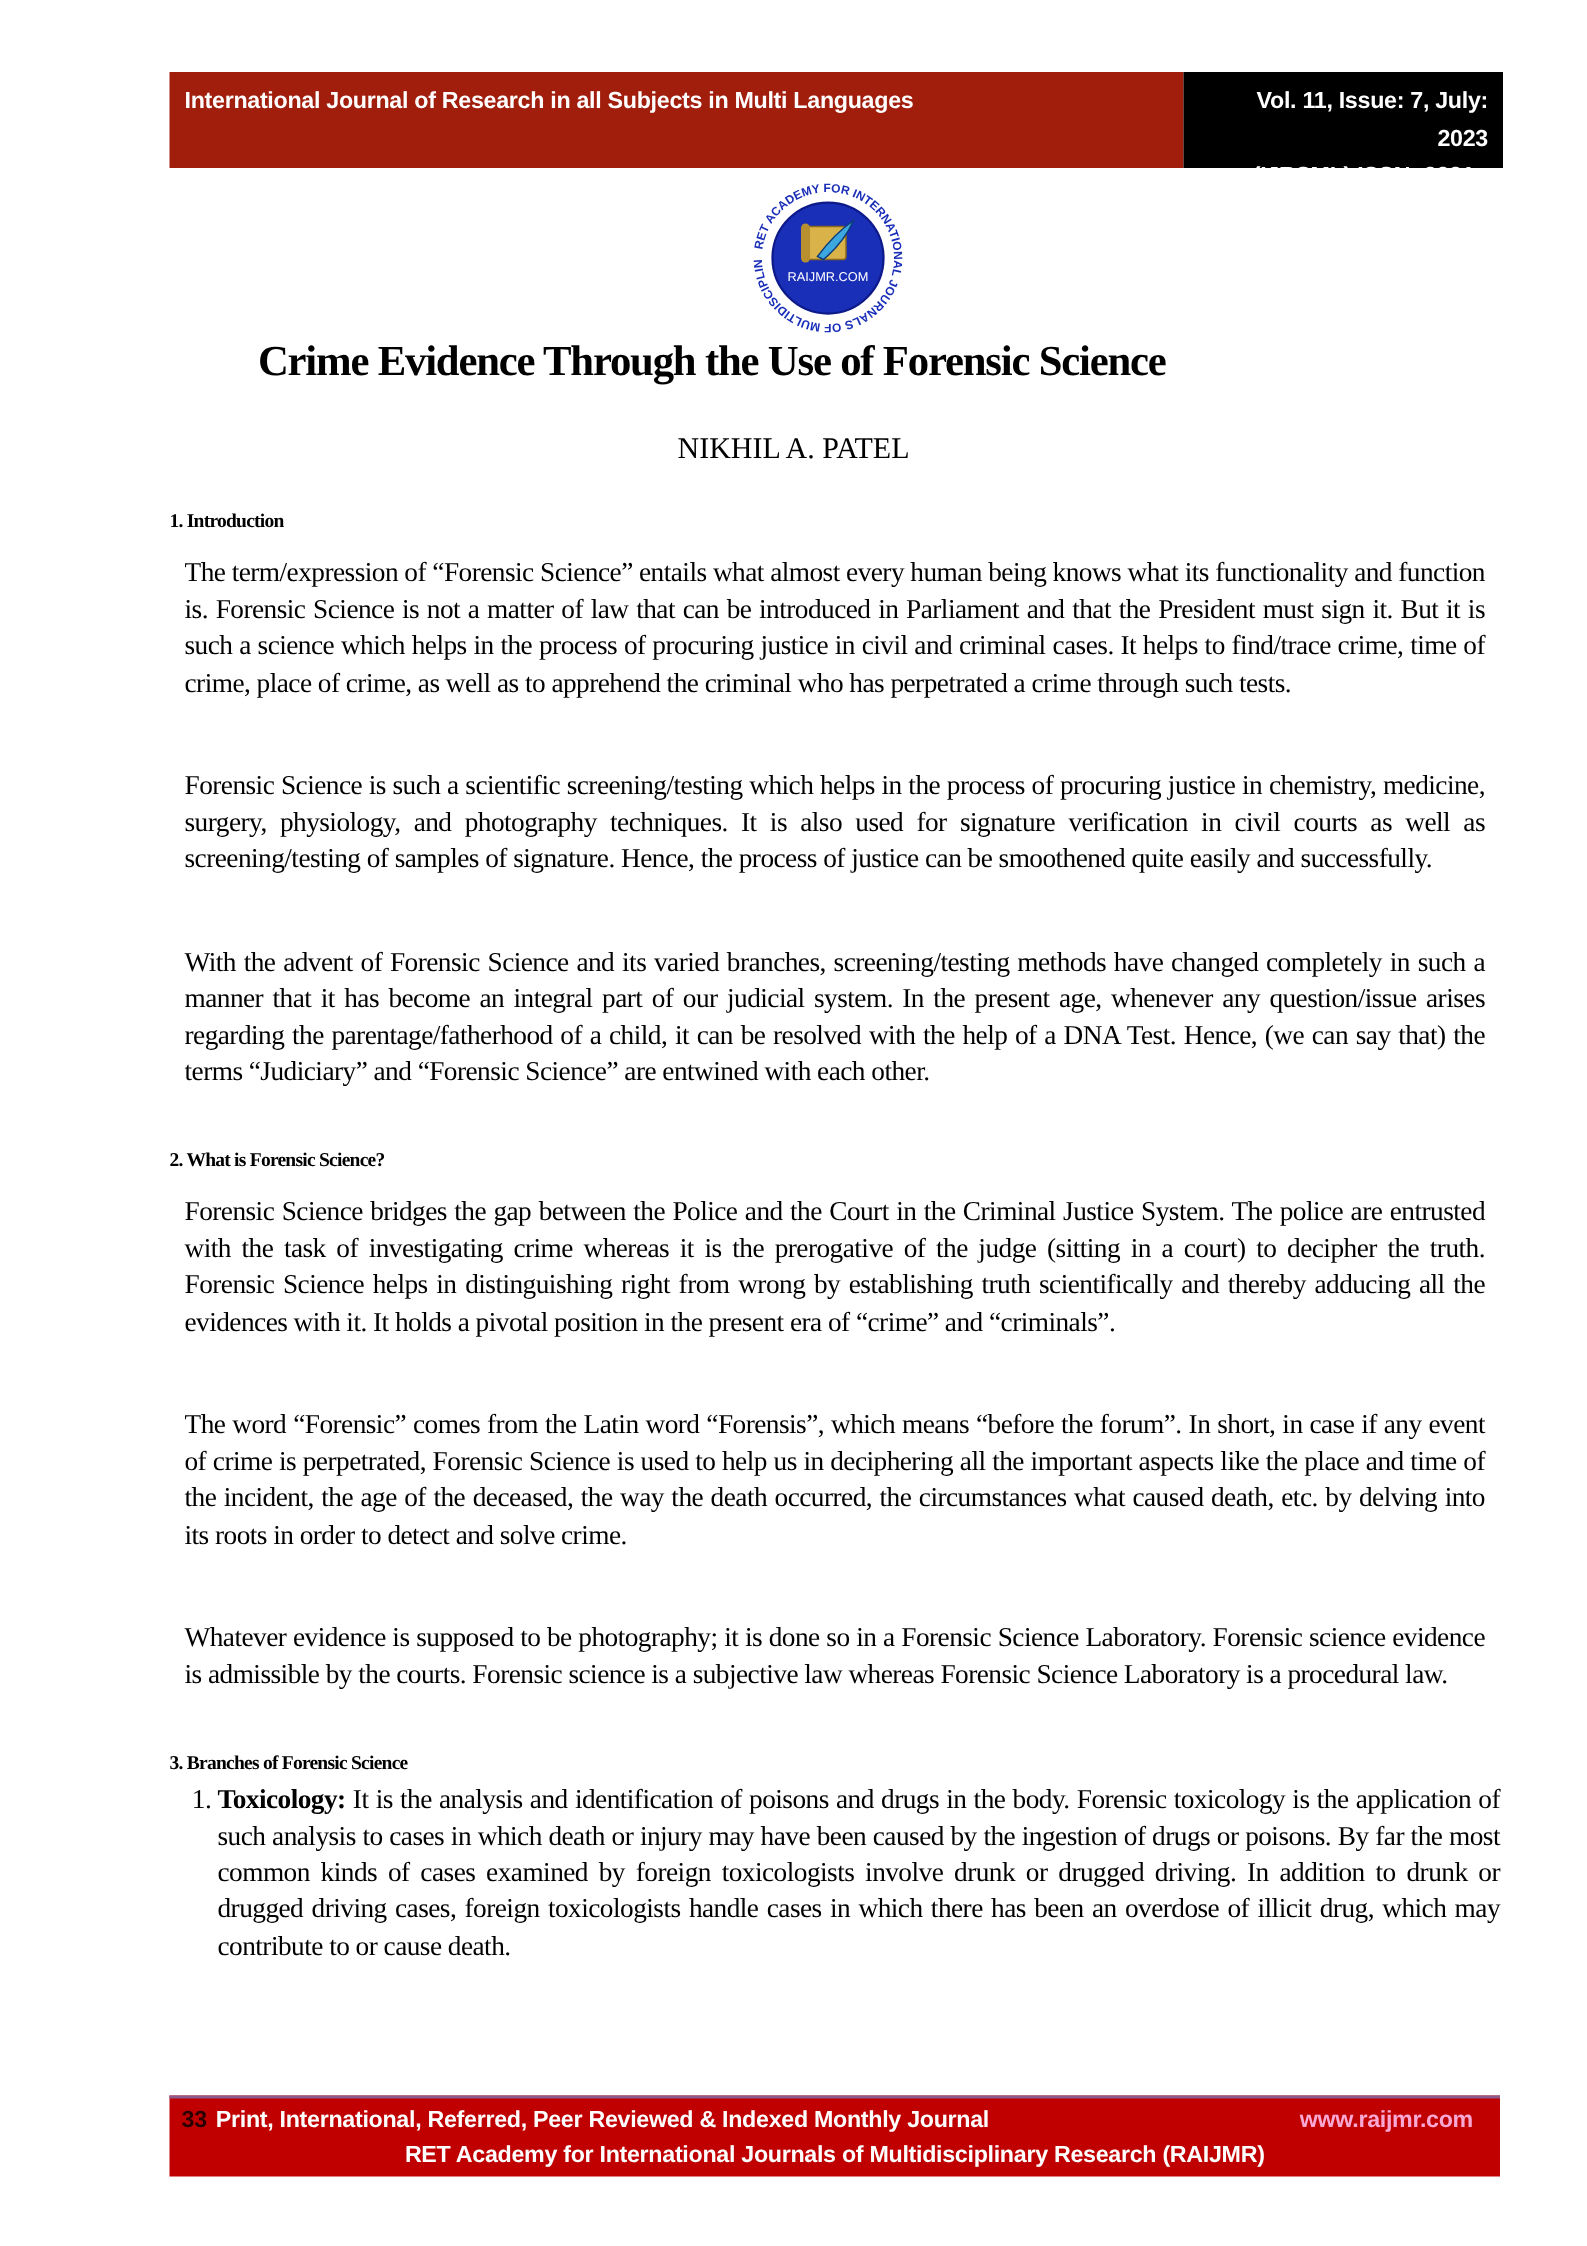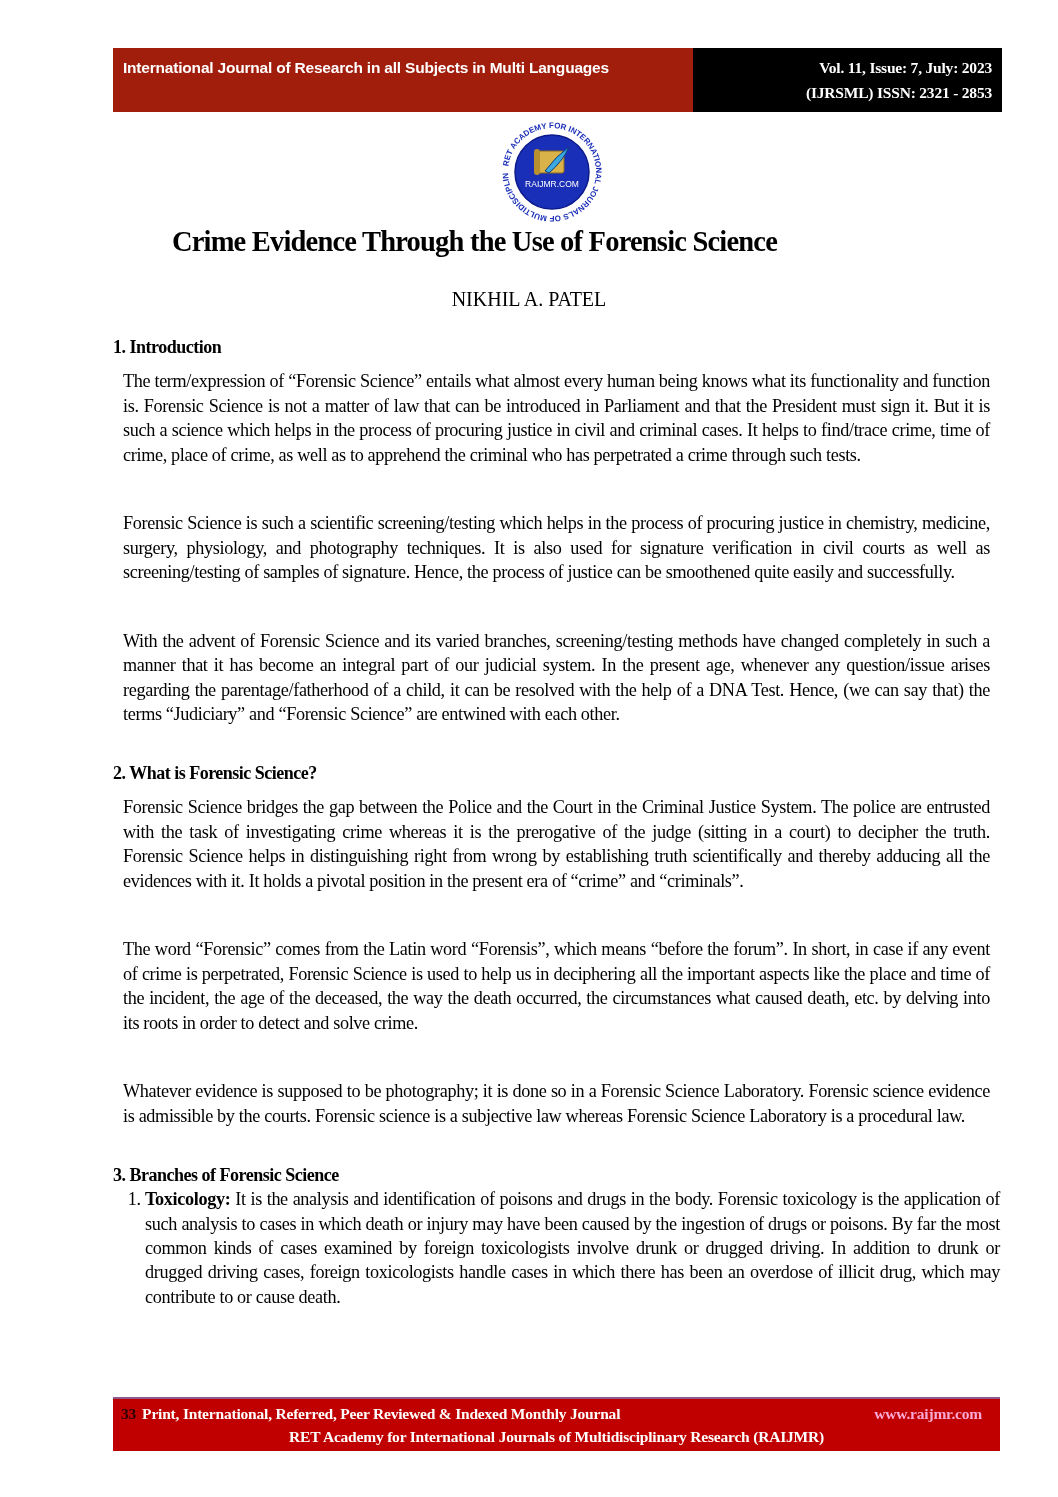--- a/index.html
+++ b/index.html
@@ -1,46 +1,46 @@
 <!DOCTYPE html>
 <html><head>
 <meta charset="utf-8">
 <style>
   html, body { margin: 0; padding: 0; background: #ffffff; }
   body { width: 1058px; height: 1497px; position: relative; overflow: hidden;
          font-family: "Liberation Serif", "DejaVu Serif", serif; color: #000; }
 
   
   .hdr { position: absolute; left: 113px; top: 48px; width: 889px; height: 64px; display: flex; }
-  .hdr-left { background: #a11d0c; width: 580px; height: 100%; color: #fff;
+  .hdr-left { background: #a11d0c; width: 676px; height: 100%; color: #fff;
               font-family: "Liberation Sans", "DejaVu Sans", sans-serif; font-weight: bold;
               font-size: 15.5px; padding: 7px 11px 0 10px; box-sizing: border-box; line-height: 25px; letter-spacing: -0.2px; }
   .hdr-right { background: #000; flex: 1; height: 100%; color: #fff; text-align: right;
-               font-family: Liberation Serif, serif; font-weight: bold;
+               font-family: Liberation Sans, sans-serif; font-weight: bold;
                font-size: 15.5px; padding: 7px 10px 0 12px; box-sizing: border-box; line-height: 25px; letter-spacing: -0.2px; }
 
   
   .logo { position: absolute; left: 501px; top: 121px; width: 102px; height: 102px; }
 
   
   .title { position: absolute; left: 0; width: 949px; top: 226px; text-align: center;
            font-weight: bold; font-size: 28.5px; letter-spacing: -0.8px; }
   .author { position: absolute; left: 0; width: 1058px; top: 287px; text-align: center; font-size: 20px; line-height: 25px; }
 
   .content { position: absolute; left: 113px; top: 335px; width: 887px; font-size: 18.2px; line-height: 24.4px; letter-spacing: -0.35px; }
-  .content h2 { margin: 0; font-size: 18px; font-weight: bold; letter-spacing: -0.5px; line-height: 24.4px; }
+  .content h2 { margin: 0; font-size: 13px; font-weight: bold; letter-spacing: -0.5px; line-height: 24.4px; }
   .content p { margin: 10px; text-align: justify; }
   .gap { height: 24.4px; }
   ol { margin: 0; padding-left: 32px; }
   ol li { text-align: justify; }
 
   
   .ftr { position: absolute; left: 113px; top: 1397px; width: 887px; height: 54px; background: #c00000;
          border-top: 2px solid #8c5a8c; box-sizing: border-box;
-         font-family: Liberation Serif, serif; font-weight: bold; font-size: 15.5px; color: #fff; }
+         font-family: Liberation Sans, sans-serif; font-weight: bold; font-size: 15.5px; color: #fff; }
   .ftr-row1 { position: absolute; left: 8px; top: 3px; right: 18px; height: 24px; line-height: 24px; letter-spacing: -0.2px; }
   .ftr-row2 { position: absolute; left: 0; right: 0; top: 26px; text-align: center; line-height: 24px; letter-spacing: -0.2px; }
   .pg { color: #2a0000; margin-right: 6px; }
   .url { position: absolute; right: 0; top: 0; color: #f9a8d4; }
 </style>
 </head>
 <body>
 
 <div class="hdr">
   <div class="hdr-left">

